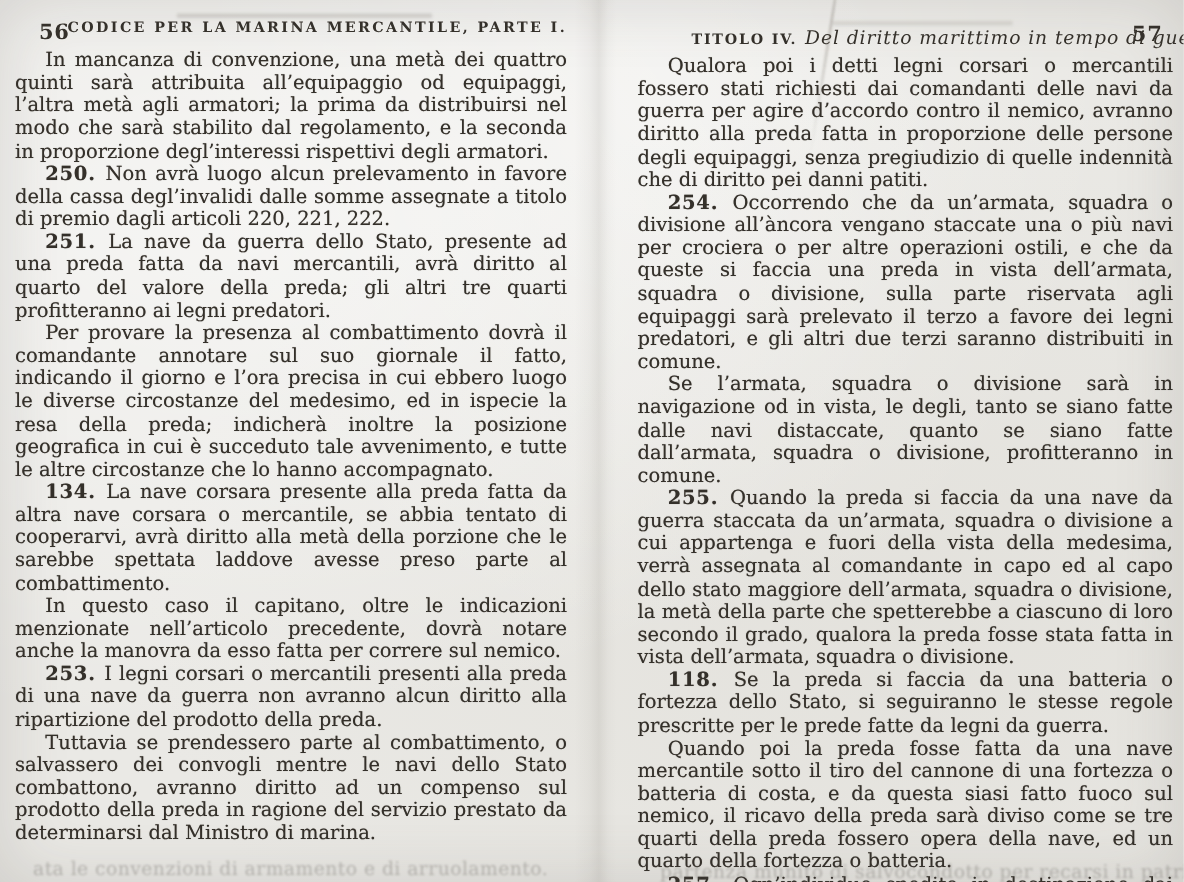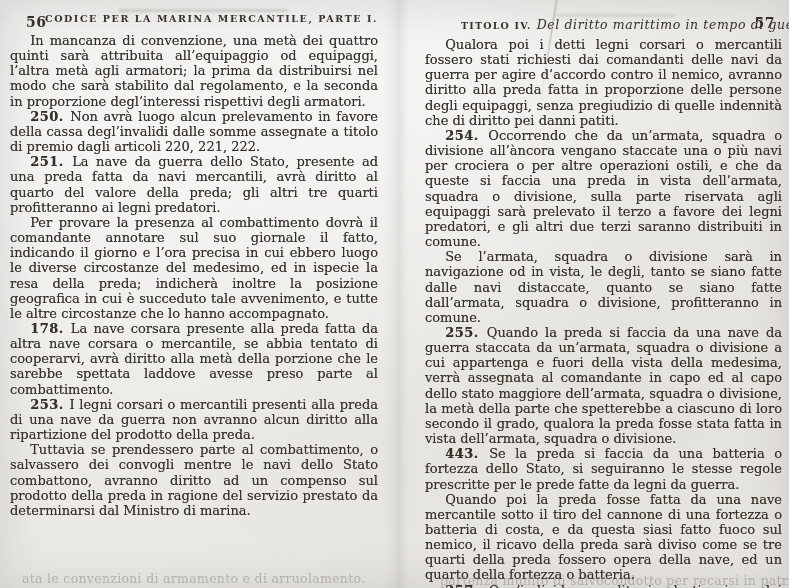--- a/index.html
+++ b/index.html
@@ -118,41 +118,42 @@
 <div class="page page-left">
   <div class="header">
     <span class="pagenum">56</span>
     <span class="runtitle-left">CODICE PER LA MARINA MERCANTILE, PARTE I.</span>
   </div>
   <div class="text-column">
       <p>In mancanza di convenzione, una metà dei quattro quinti sarà attribuita all’equipaggio od equipaggi, l’altra metà agli armatori; la prima da distribuirsi nel modo che sarà stabilito dal regolamento, e la seconda in proporzione degl’interessi rispettivi degli armatori.</p>
       <p><b class="artnum">250. </b>Non avrà luogo alcun prelevamento in favore della cassa degl’invalidi dalle somme assegnate a titolo di premio dagli articoli 220, 221, 222.</p>
       <p><b class="artnum">251. </b>La nave da guerra dello Stato, presente ad una preda fatta da navi mercantili, avrà diritto al quarto del valore della preda; gli altri tre quarti profitteranno ai legni predatori.</p>
       <p>Per provare la presenza al combattimento dovrà il comandante annotare sul suo giornale il fatto, indicando il giorno e l’ora precisa in cui ebbero luogo le diverse circostanze del medesimo, ed in ispecie la resa della preda; indicherà inoltre la posizione geografica in cui è succeduto tale avvenimento, e tutte le altre circostanze che lo hanno accompagnato.</p>
-      <p><b class="artnum">178. </b>La nave corsara presente alla preda fatta da altra nave corsara o mercantile, se abbia tentato di cooperarvi, avrà diritto alla metà della porzione che le sarebbe spettata laddove avesse preso parte al combattimento.</p>
+      <p><b class="artnum">134. </b>La nave corsara presente alla preda fatta da altra nave corsara o mercantile, se abbia tentato di cooperarvi, avrà diritto alla metà della porzione che le sarebbe spettata laddove avesse preso parte al combattimento.</p>
+      <p>In questo caso il capitano, oltre le indicazioni menzionate nell’articolo precedente, dovrà notare anche la manovra da esso fatta per correre sul nemico.</p>
       <p><b class="artnum">253. </b>I legni corsari o mercantili presenti alla preda di una nave da guerra non avranno alcun diritto alla ripartizione del prodotto della preda.</p>
       <p>Tuttavia se prendessero parte al combattimento, o salvassero dei convogli mentre le navi dello Stato combattono, avranno diritto ad un compenso sul prodotto della preda in ragione del servizio prestato da determinarsi dal Ministro di marina.</p>
     </div>
   <div class="ghost-line ghost-left">ata le convenzioni di armamento e di arruolamento.</div>
 </div>
 
 <div class="page page-right">
   <div class="header">
     <span class="runtitle-right-wrap">
       <span class="runtitle-prefix">TITOLO IV.</span>
       <span class="runtitle-italic">Del diritto marittimo in tempo di guerra.</span>
     </span>
     <span class="pagenum">57</span>
   </div>
   <div class="text-column">
       <p>Qualora poi i detti legni corsari o mercantili fossero stati richiesti dai comandanti delle navi da guerra per agire d’accordo contro il nemico, avranno diritto alla preda fatta in proporzione delle persone degli equipaggi, senza pregiudizio di quelle indennità che di diritto pei danni patiti.</p>
       <p><b class="artnum">254. </b>Occorrendo che da un’armata, squadra o divisione all’àncora vengano staccate una o più navi per crociera o per altre operazioni ostili, e che da queste si faccia una preda in vista dell’armata, squadra o divisione, sulla parte riservata agli equipaggi sarà prelevato il terzo a favore dei legni predatori, e gli altri due terzi saranno distribuiti in comune.</p>
       <p>Se l’armata, squadra o divisione sarà in navigazione od in vista, le degli, tanto se siano fatte dalle navi distaccate, quanto se siano fatte dall’armata, squadra o divisione, profitteranno in comune.</p>
       <p><b class="artnum">255. </b>Quando la preda si faccia da una nave da guerra staccata da un’armata, squadra o divisione a cui appartenga e fuori della vista della medesima, verrà assegnata al comandante in capo ed al capo dello stato maggiore dell’armata, squadra o divisione, la metà della parte che spetterebbe a ciascuno di loro secondo il grado, qualora la preda fosse stata fatta in vista dell’armata, squadra o divisione.</p>
-      <p><b class="artnum">443. </b>Se la preda si faccia da una batteria o fortezza dello Stato, si seguiranno le stesse regole prescritte per le prede fatte da legni da guerra.</p>
+      <p><b class="artnum">118. </b>Se la preda si faccia da una batteria o fortezza dello Stato, si seguiranno le stesse regole prescritte per le prede fatte da legni da guerra.</p>
       <p>Quando poi la preda fosse fatta da una nave mercantile sotto il tiro del cannone di una fortezza o batteria di costa, e da questa siasi fatto fuoco sul nemico, il ricavo della preda sarà diviso come se tre quarti della preda fossero opera della nave, ed un quarto della fortezza o batteria.</p>
       <p><b class="artnum">257. </b>Ogn’individuo spedito in destinazione dai legni predatori per oggetti relativi al servizio, purchè con-</p>
     </div>
   <div class="ghost-line ghost-right">partenza munito di salvocondotto per recarsi in patria.</div>
 </div>
 
 <div class="gutter-shadow"></div>
 <div class="crease-top-right"></div>
 <div class="streak-a"></div>
 <div class="streak-b"></div>

